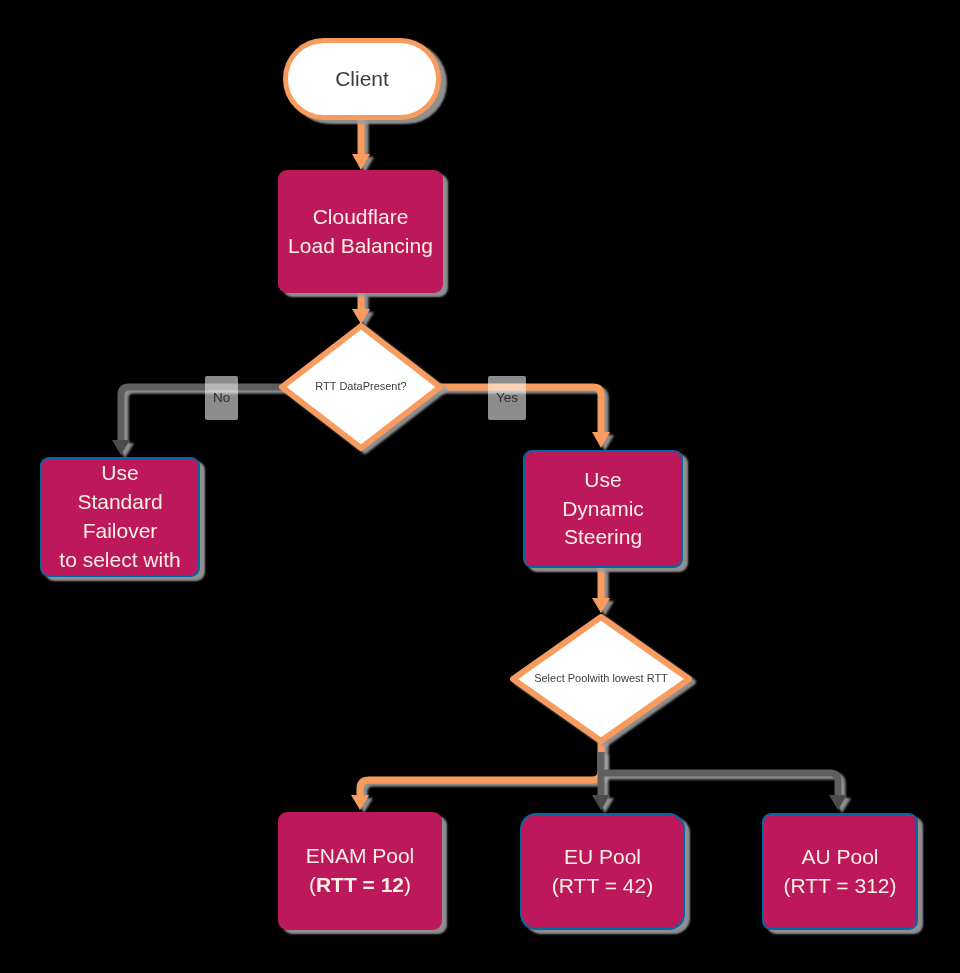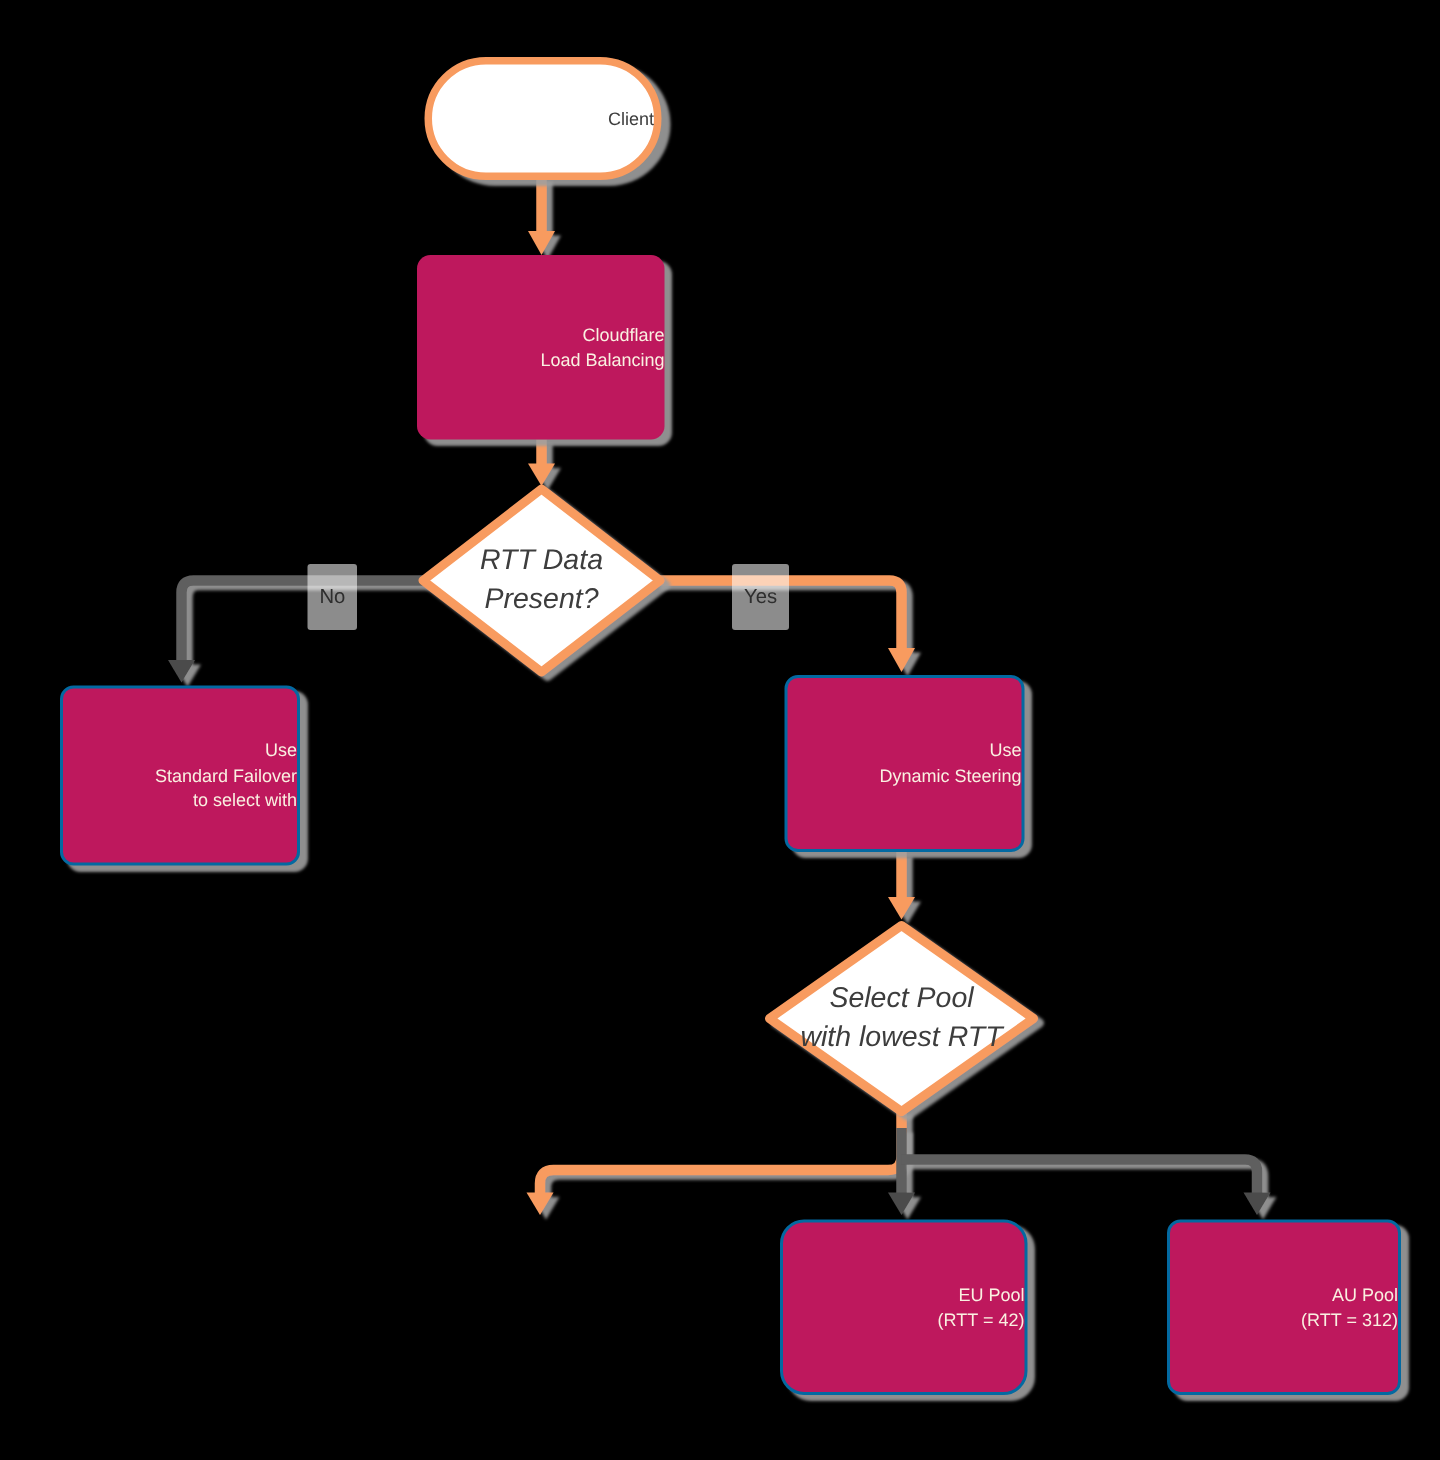--- a/index.html
+++ b/index.html
@@ -3,35 +3,35 @@
 <meta charset="utf-8">
 <style>
   html,body{margin:0;padding:0;background:#000;}
   .canvas{
     position:relative;width:960px;height:973px;background:#000;overflow:hidden;
     font-family:"Liberation Sans",sans-serif;
   }
   .canvas svg{position:absolute;left:0;top:0;}
   .node{
     position:absolute;box-sizing:border-box;display:flex;flex-direction:column;
-    align-items:flex-end;justify-content:center;text-align:center;
-    font-size:12px;line-height:1.38;
+    align-items:center;justify-content:center;text-align:center;
+    font-size:21px;line-height:1.38;
   }
   .stadium{
     background:#fff;border:5px solid #F89B5F;border-radius:44px;color:#3D3D3D;
     box-shadow:6px 4px 2px rgba(158,158,158,0.9);
   }
   .obox{
     background:#be185d;border-radius:9px;color:#FAF0E1;
     box-shadow:5px 4px 2px rgba(158,158,158,0.9);
   }
   .obox.bordered{border:2px solid #0369a1;}
   .dtext{
-    position:absolute;display:flex;flex-direction:column;align-items:center;
-    justify-content:center;text-align:center;color:#3D3D3D;font-size:19px;line-height:1.38;font-style:italic;
+    position:absolute;display:flex;flex-direction:row;align-items:center;
+    justify-content:center;text-align:center;color:#3D3D3D;font-size:11px;line-height:1.38;
   }
   .edge-label{
     position:absolute;background:rgba(255,255,255,0.55);color:#2E2E2E;
     font-size:13.5px;padding:15px 8px;border-radius:2px;line-height:1;
   }
   .line{display:block;}
   b{font-weight:bold;}
 </style>
 </head>
 <body>
@@ -117,24 +117,28 @@
   <div class="node obox bordered" style="left:523px;top:450px;width:160px;height:118px;">
     <span class="line">Use</span>
     <span class="line">Dynamic Steering</span>
   </div>
 
   <div class="dtext" style="left:516px;top:648px;width:170px;height:62px;">
     <span class="line">Select Pool</span>
     <span class="line">with lowest RTT</span>
   </div>
 
+  <div class="node obox" style="left:278px;top:812px;width:164px;height:118px;">
+    <span class="line">ENAM Pool</span>
+    <span class="line"><span>(</span><b>RTT = 12</b><span>)</span></span>
+  </div>
 
   <div class="node obox bordered" style="left:520px;top:813px;width:165px;height:117px;border-radius:16px;">
     <span class="line">EU Pool</span>
     <span class="line">(RTT = 42)</span>
   </div>
 
-  <div class="node obox bordered" style="left:762px;top:813px;width:156px;height:117px;margin-left:16px;">
+  <div class="node obox bordered" style="left:762px;top:813px;width:156px;height:117px;">
     <span class="line">AU Pool</span>
     <span class="line">(RTT = 312)</span>
   </div>
 
 </div>
 
 </body></html>

